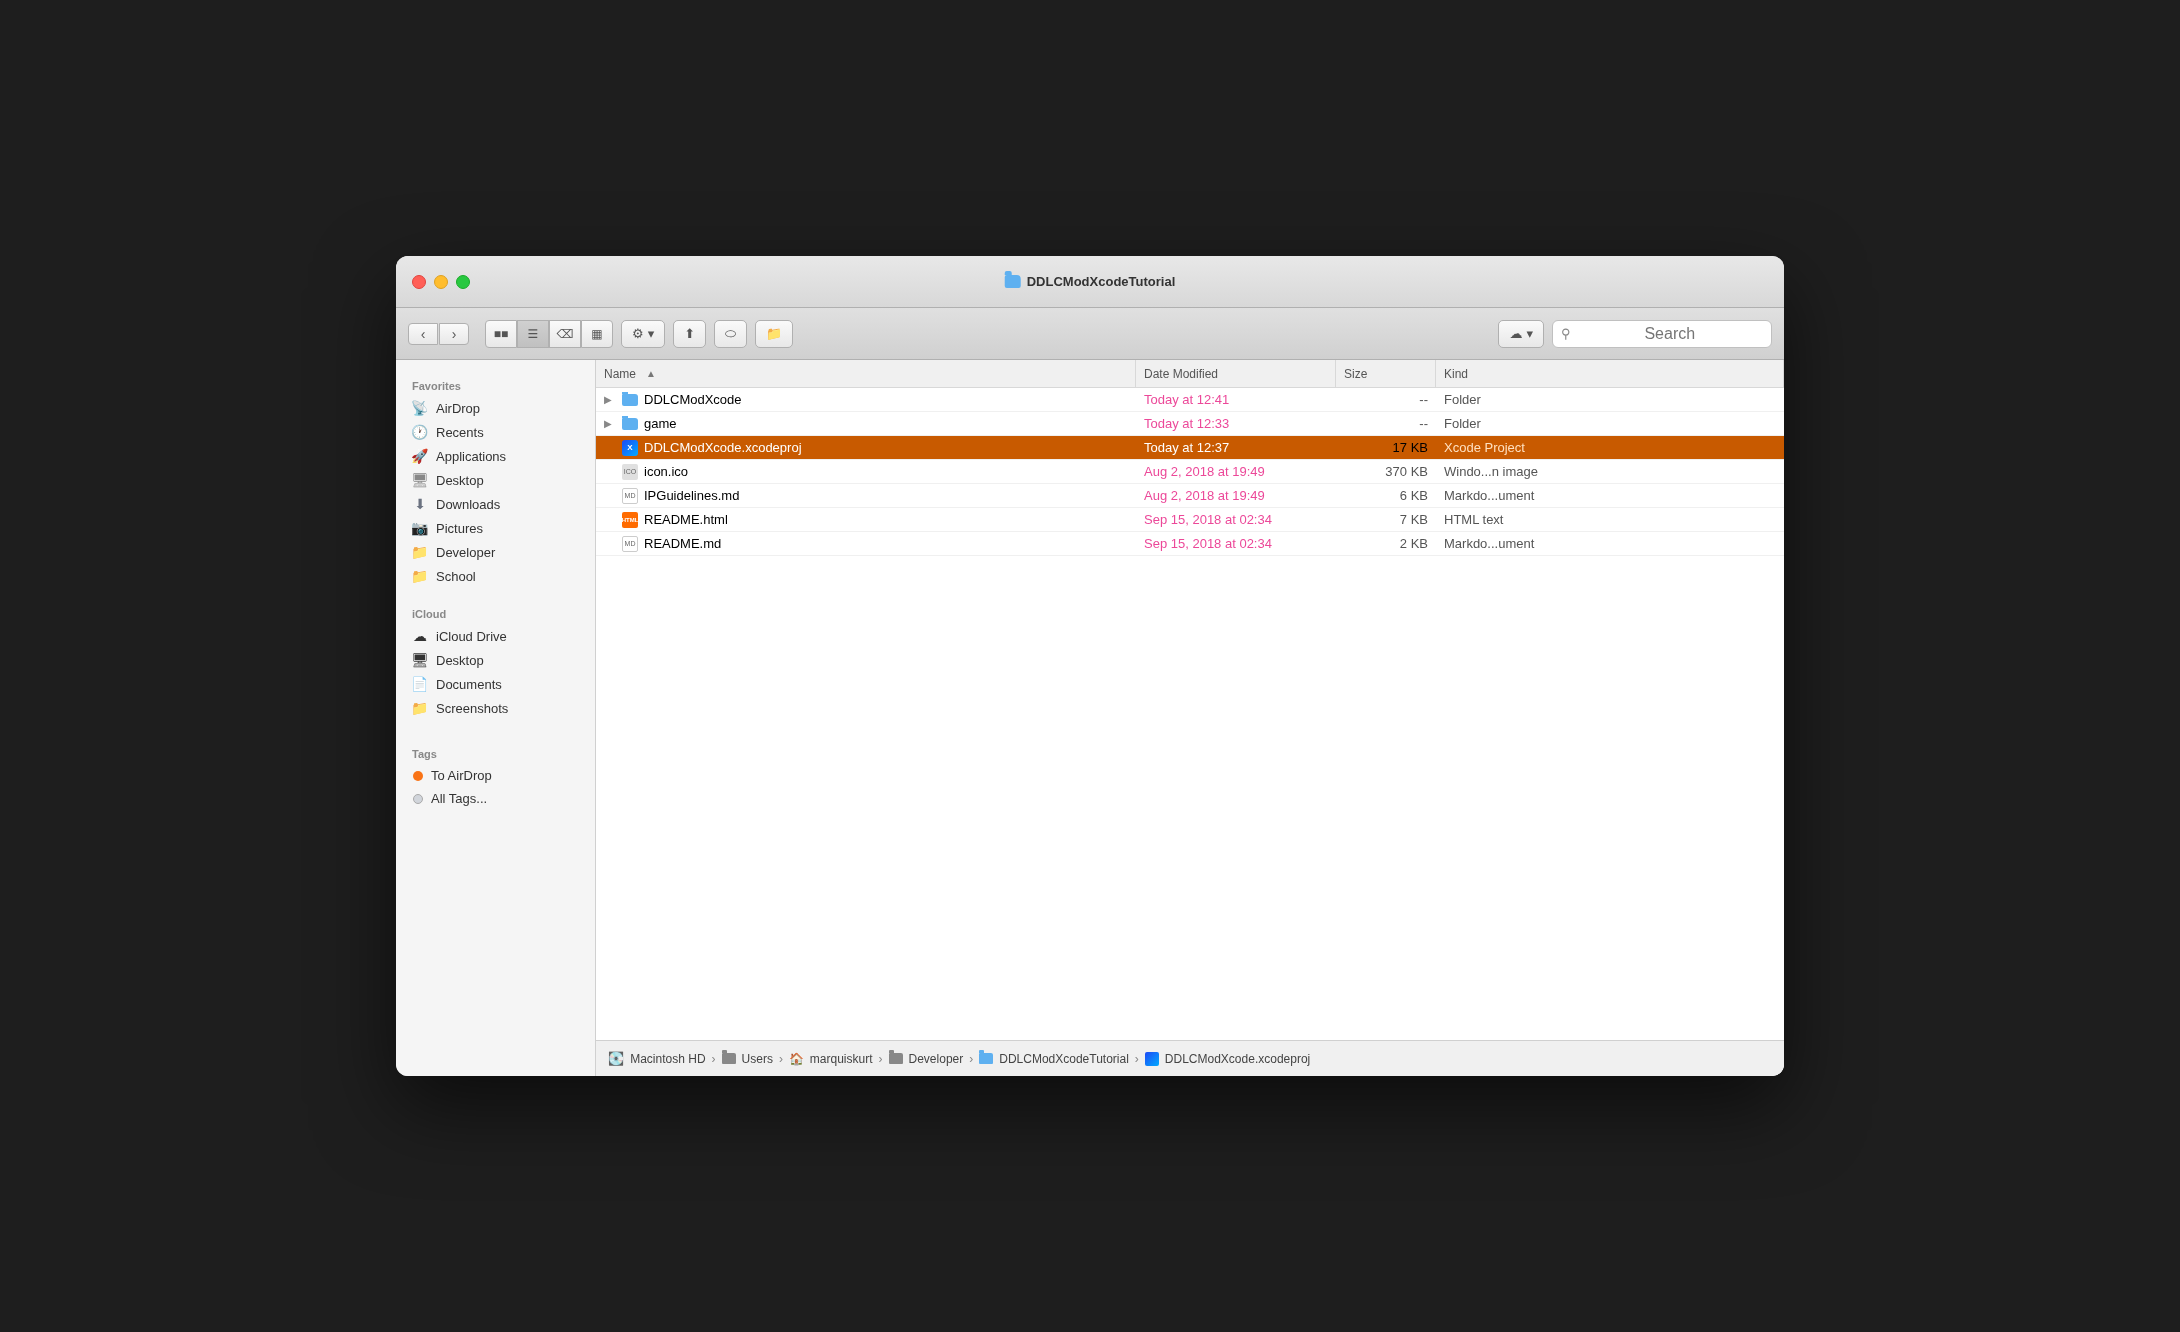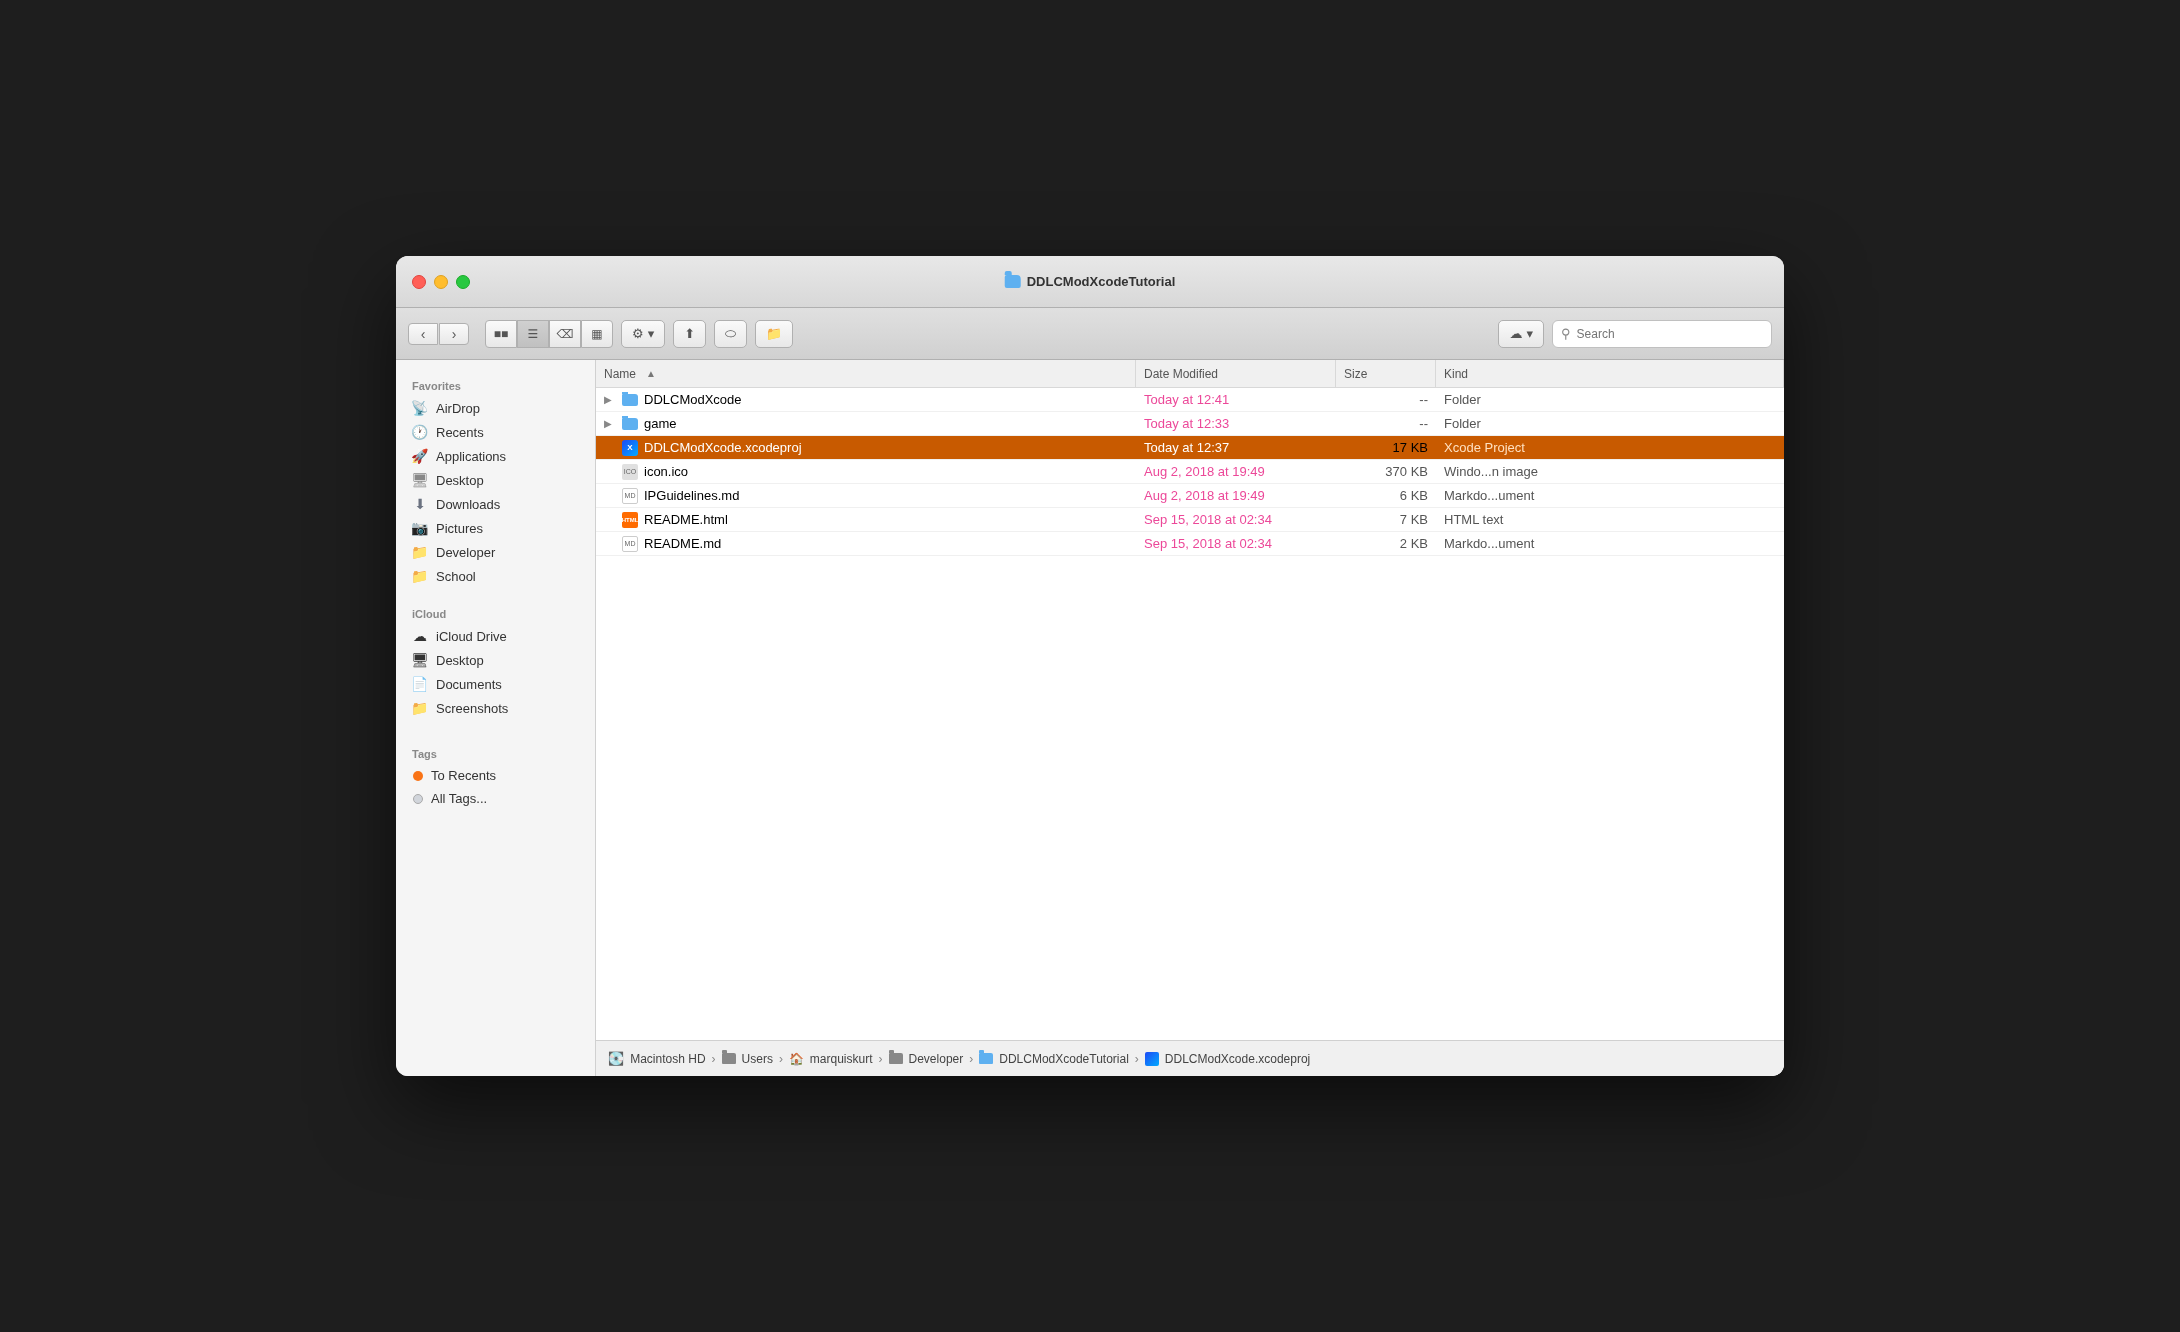--- a/index.html
+++ b/index.html
@@ -146,24 +146,25 @@
       border: 1px solid #c0c0c0;
       border-radius: 6px;
       padding: 0 8px;
       height: 28px;
       width: 220px;
       gap: 6px;
     }
     .search-box input {
       border: none;
       outline: none;
-      font-size: 12px;
+      font-size: 16px;
       color: #333;
       background: transparent;
       width: 100%;
+      text-align: center;
     }
     .search-icon-char { color: #888; font-size: 13px; }
     
     .main-content {
       display: flex;
       flex: 1;
       overflow: hidden;
     }
     
     .sidebar {
@@ -536,21 +537,21 @@
       </div>
       <div class="sidebar-item">
         <div class="sidebar-icon">📁</div>
         <span>Screenshots</span>
       </div>
 
       <div class="sidebar-section-header" style="margin-top:20px;">Tags</div>
 
       <div class="sidebar-item">
         <div class="tag-dot" style="background:#f97316; margin-left:1px;"></div>
-        <span>To Recents</span>
+        <span>To AirDrop</span>
       </div>
       <div class="sidebar-item">
         <div class="tag-dot" style="background:#d1d5db; border:1px solid #aaa; margin-left:1px;"></div>
         <span>All Tags...</span>
       </div>
     </div>
 
     <div class="file-area">
 
       <div class="file-header">

